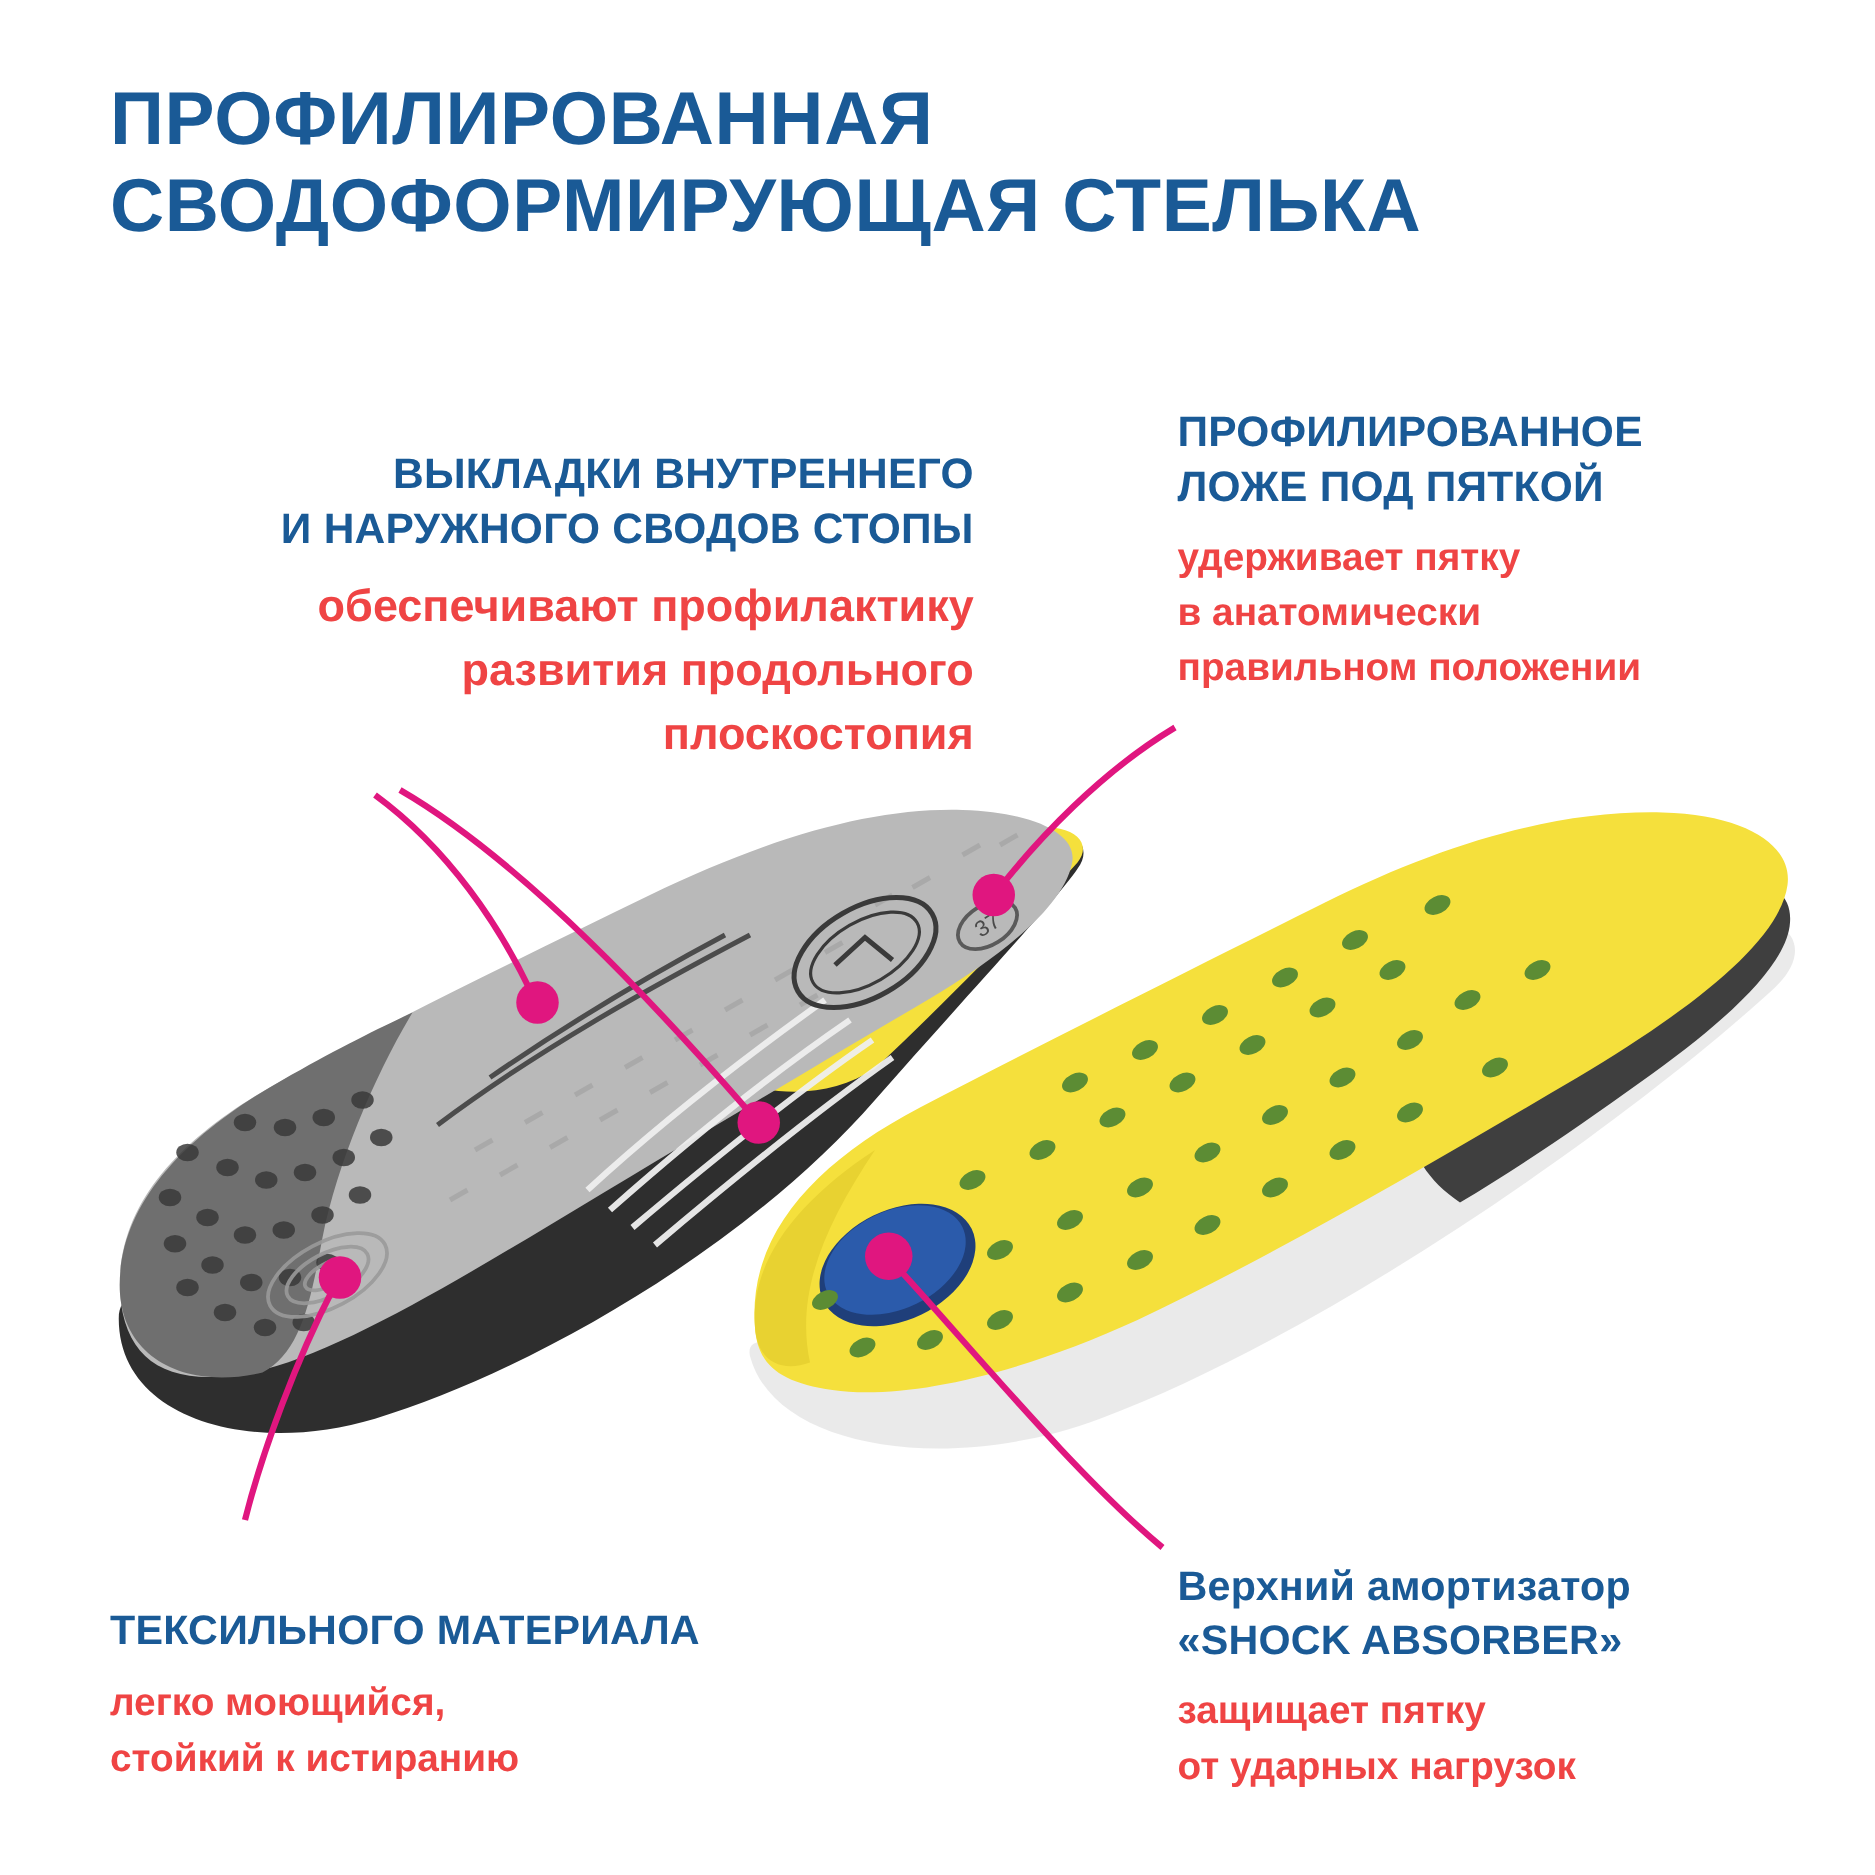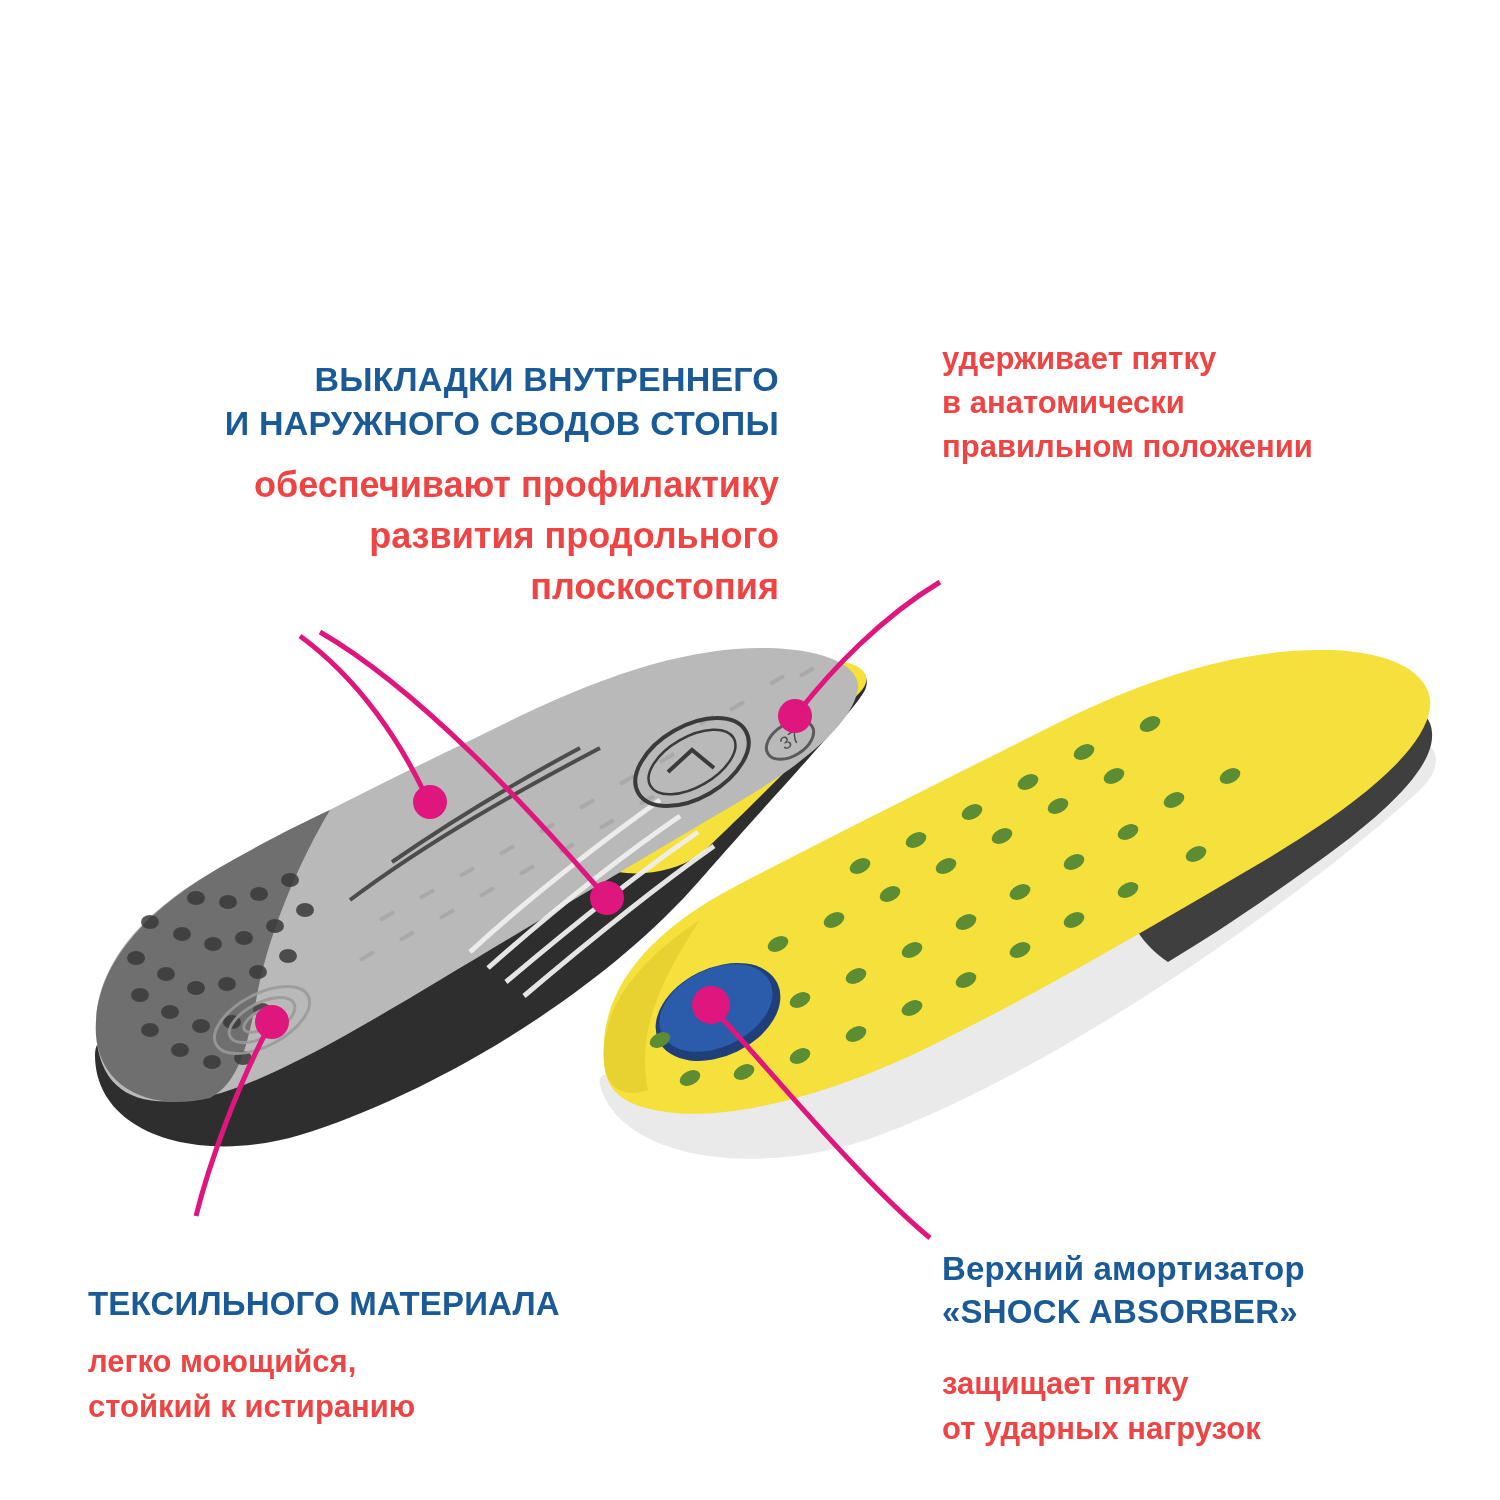--- a/index.html
+++ b/index.html
@@ -70,35 +70,39 @@
   #callout-textile .head { font-size: 33px; line-height: 1.3; }
   #callout-textile .sub  { font-size: 31px; line-height: 1.45; margin-top: 14px; }
   #callout-textile .head .mix { color: #1a5a96; }
 
   #callout-shock {
     left: 942px;
     top: 1248px;
     width: 520px;
   }
   #callout-shock .head { font-size: 33px; line-height: 1.3; }
-  #callout-shock .sub  { font-size: 31px; line-height: 1.45; margin-top: 28px; }
+  #callout-shock .sub  { font-size: 31px; line-height: 1.45; margin-top: 12px; }
 
   
   .art {
     position: absolute;
     left: 0; top: 0;
     width: 1500px;
     height: 1500px;
   }
 </style>
 </head>
 <body>
 
 <div class="stage">
 
+  <div class="title">
+    <span class="l1">ПРОФИЛИРОВАННАЯ</span>
+    <span class="l2">СВОДОФОРМИРУЮЩАЯ СТЕЛЬКА</span>
+  </div>
 
   <svg class="art" viewBox="0 0 1500 1500">
 
     <g>
 
       <path d="M95,1055 C95,1135 200,1165 300,1135 C430,1095 600,995 700,880
                C790,778 845,720 862,695 C872,682 866,668 848,664
                C820,658 760,680 700,725 C600,800 430,920 300,1000
                C200,1062 95,1005 95,1055 Z" fill="#2e2e2e"></path>
 
@@ -278,20 +282,24 @@
       <span>И НАРУЖНОГО СВОДОВ СТОПЫ</span>
     </div>
     <div class="sub">
       <span>обеспечивают профилактику</span><br>
       <span>развития продольного</span><br>
       <span>плоскостопия</span>
     </div>
   </div>
 
   <div class="callout" id="callout-heelcup">
+    <div class="head">
+      <span>ПРОФИЛИРОВАННОЕ</span><br>
+      <span>ЛОЖЕ ПОД ПЯТКОЙ</span>
+    </div>
     <div class="sub">
       <span>удерживает пятку</span><br>
       <span>в анатомически</span><br>
       <span>правильном положении</span>
     </div>
   </div>
 
   <div class="callout" id="callout-textile">
     <div class="head">
       <br>

